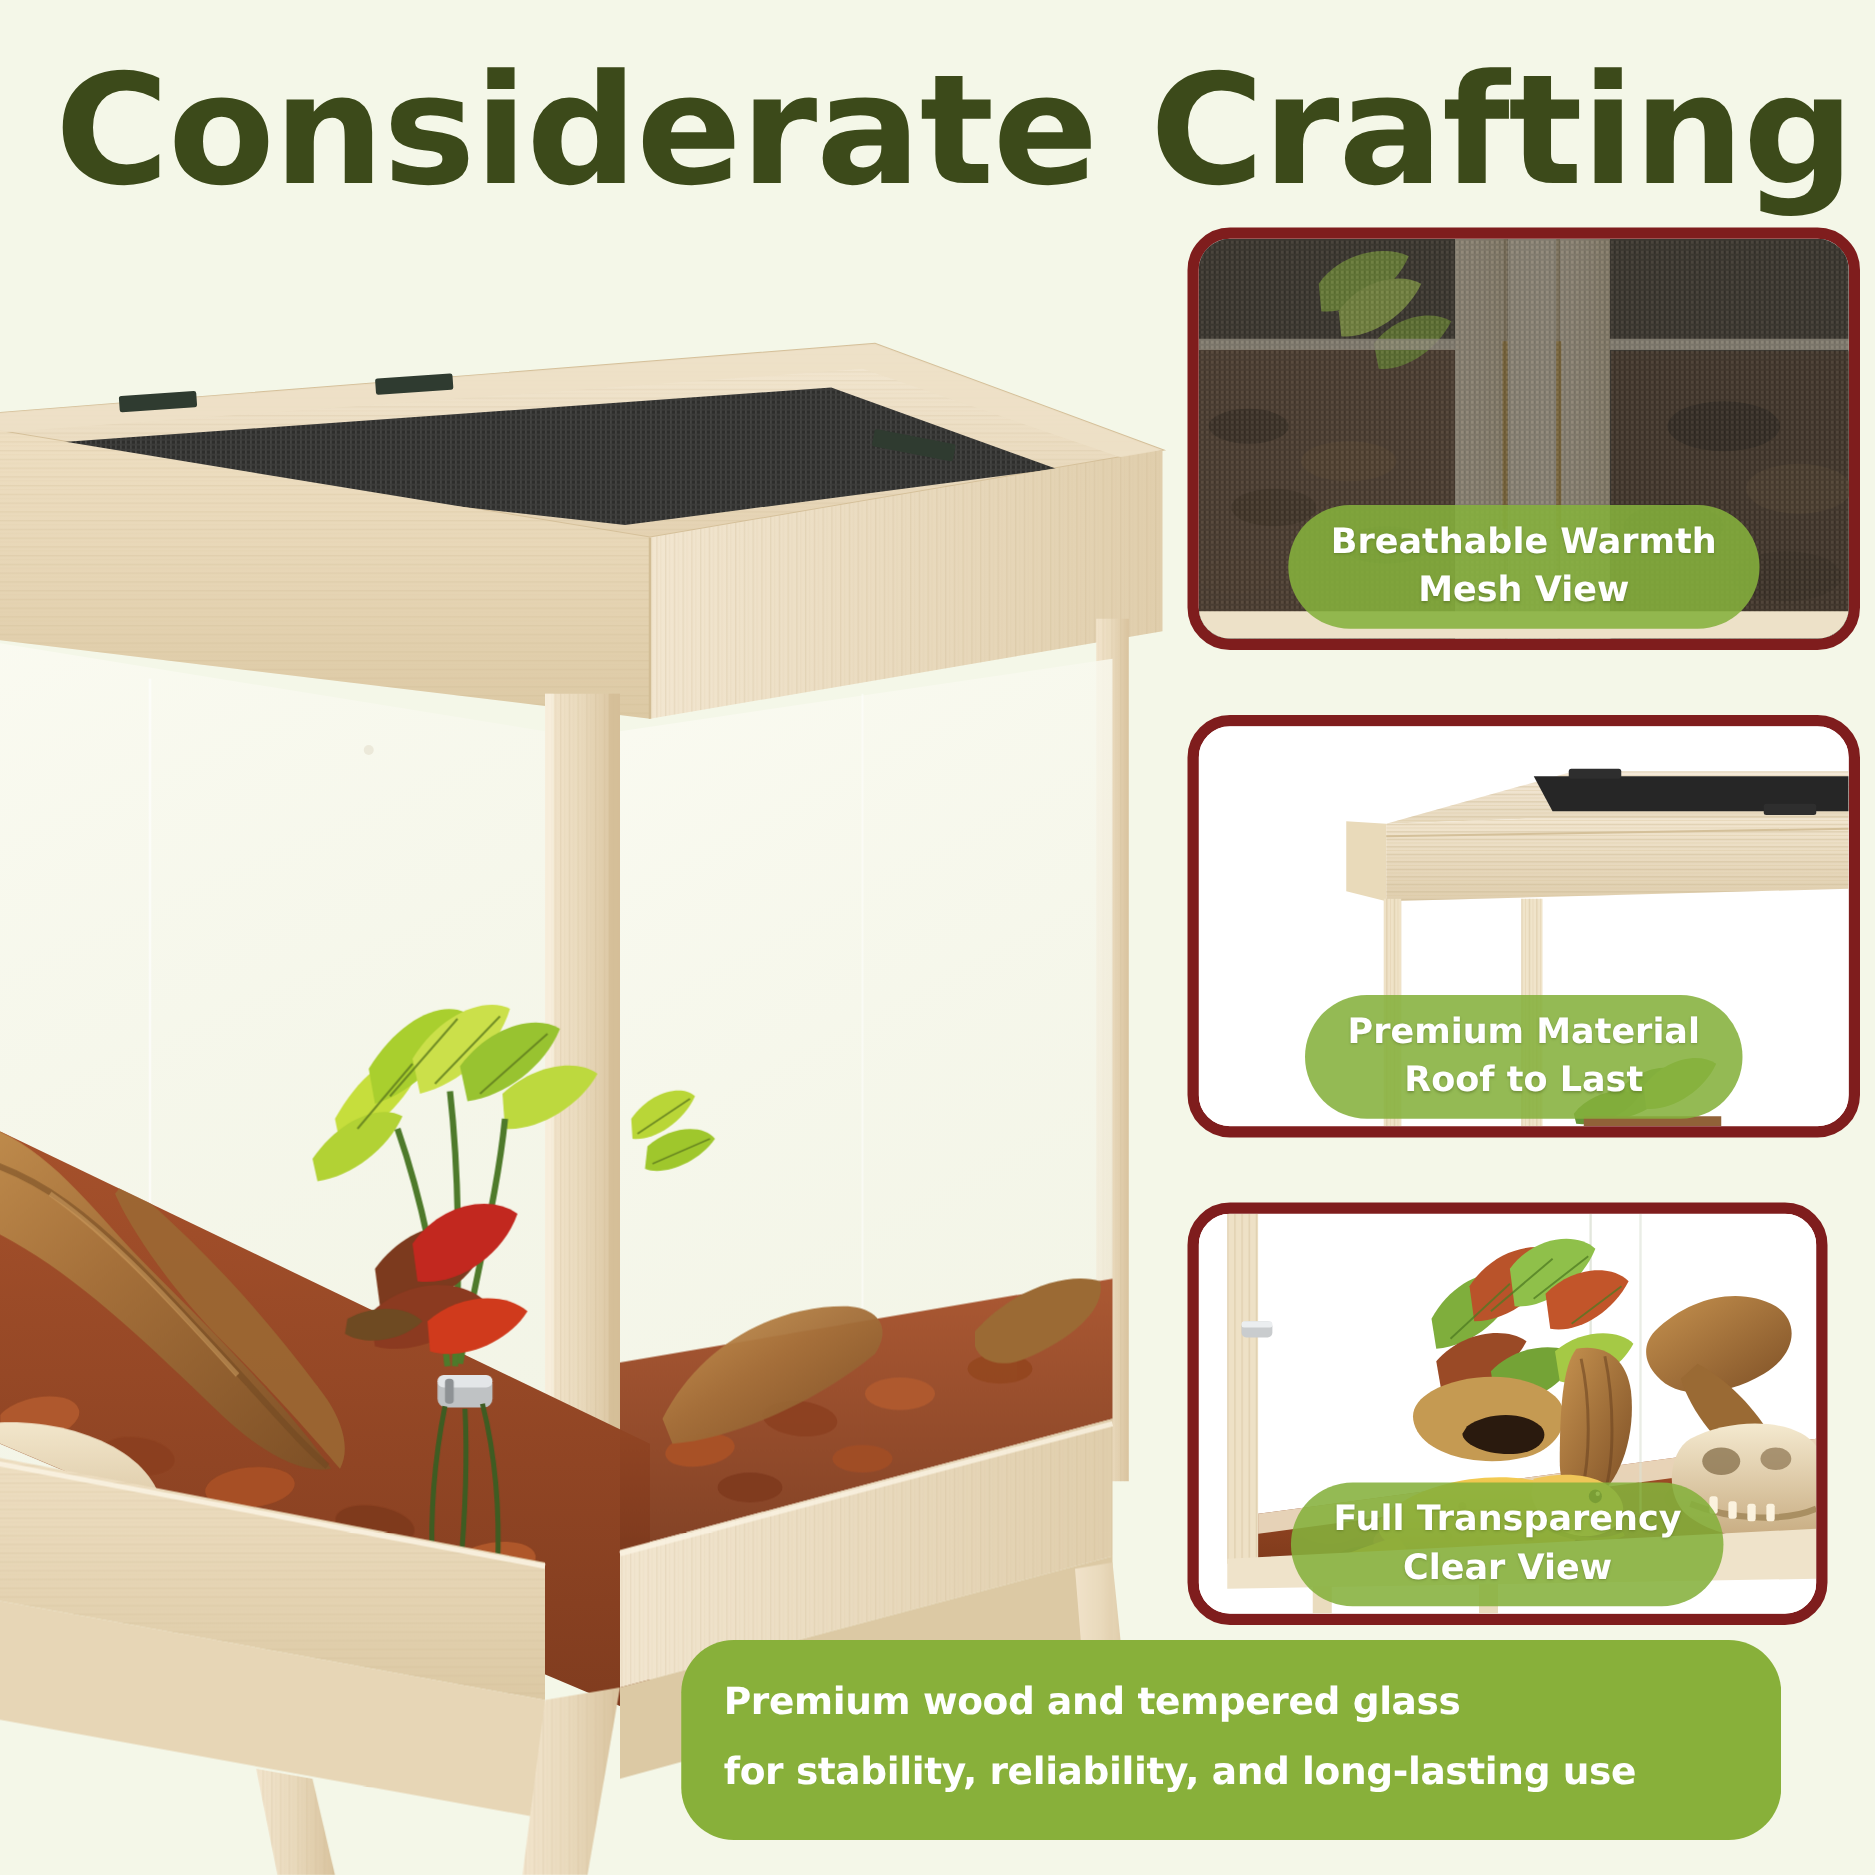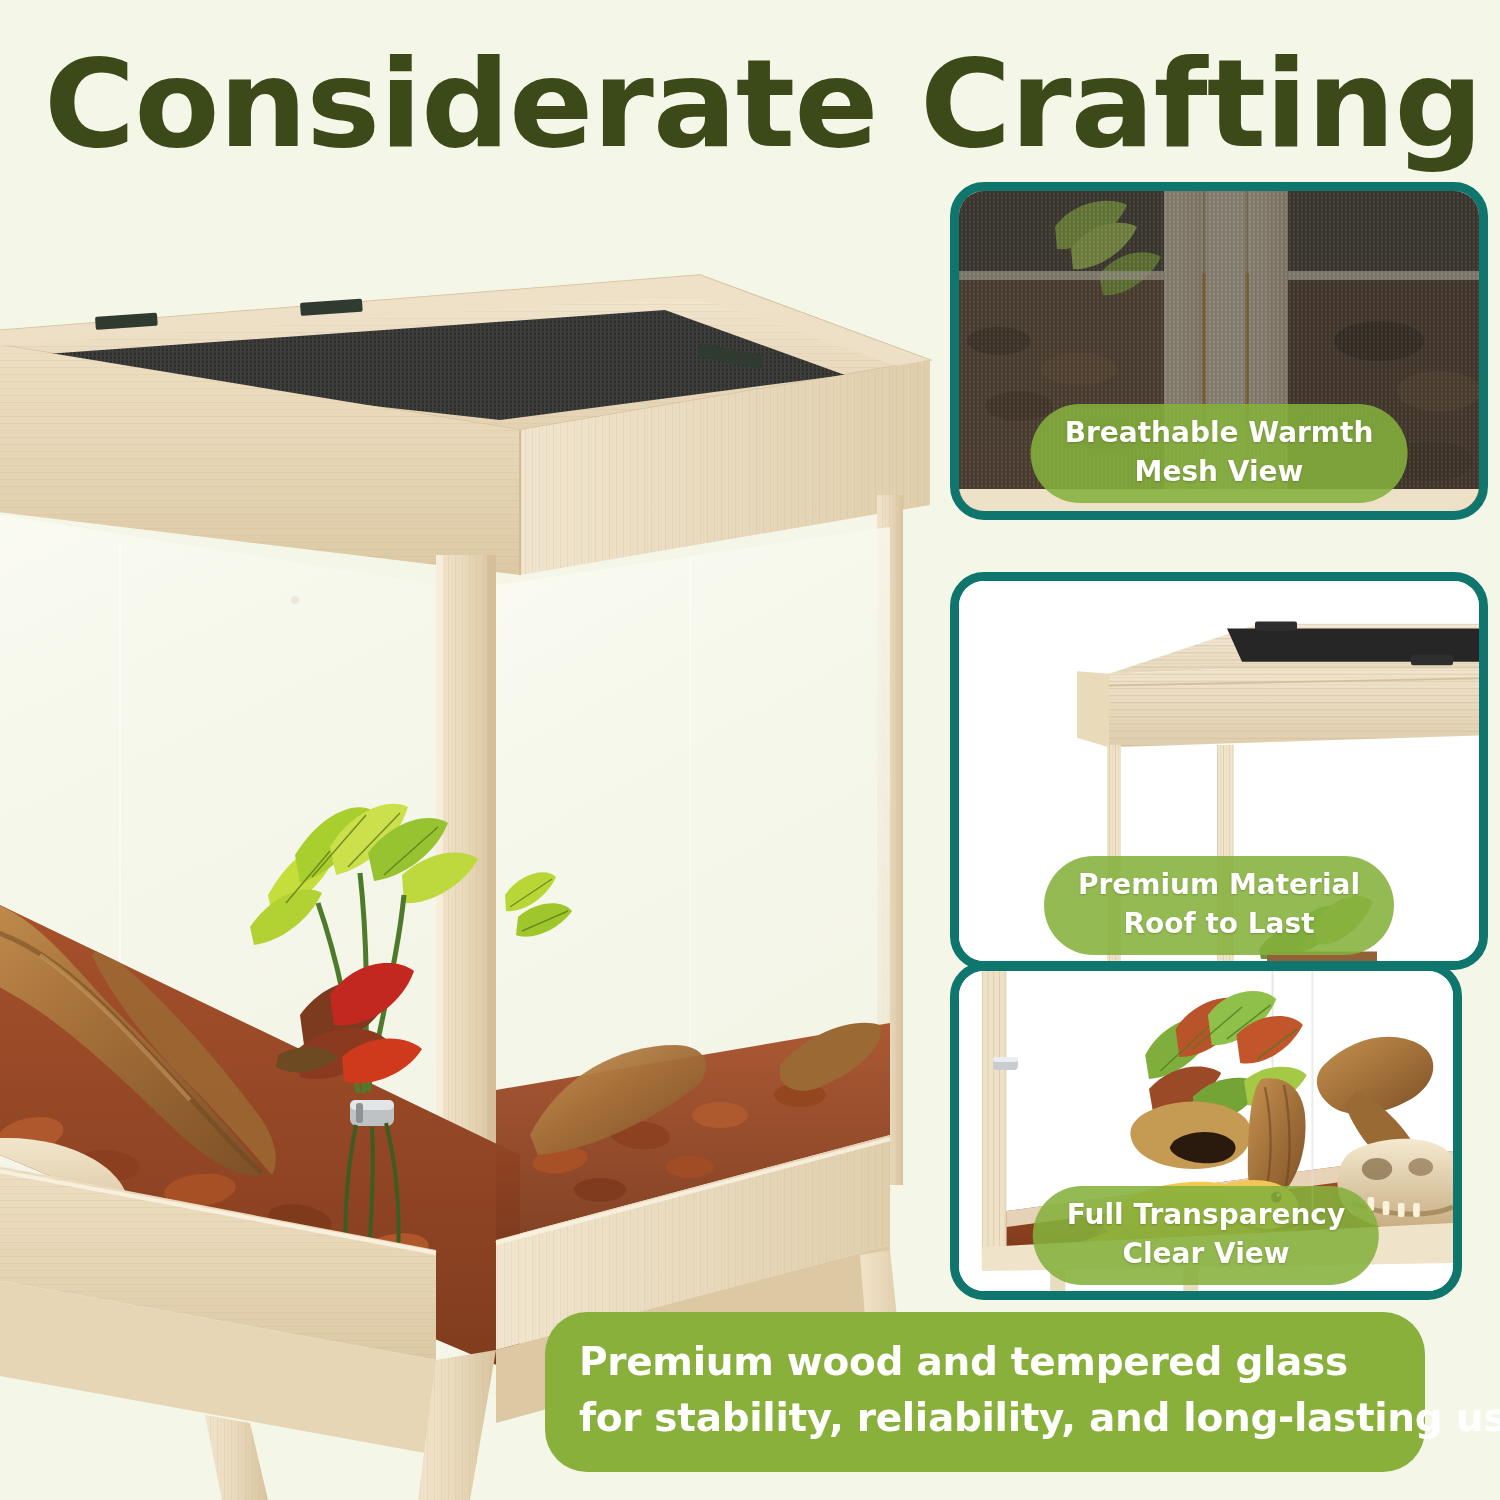--- a/index.html
+++ b/index.html
@@ -38,27 +38,27 @@
     position: absolute;
     left: 0; top: 255px;
     width: 950px; height: 1245px;
     overflow: hidden;
   }
   .hero-svg { display: block; width: 950px; height: 1245px; }
 
   
   .panel {
     position: absolute;
-    border: 9px solid #0f766e;
+    border: 9px solid #7f1d1d;
     border-radius: 34px;
     overflow: hidden;
     background: #ffffff;
   }
   #panel-1 { left: 950px; top: 182px;  width: 538px; height: 338px; }
-  #panel-2 { left: 950px; top: 572px;  width: 538px; height: 398px; }
+  #panel-2 { left: 950px; top: 572px;  width: 538px; height: 338px; }
   #panel-3 { left: 950px; top: 962px;  width: 512px; height: 338px; }
 
   .panel-img { position: absolute; inset: 0; width: 100%; height: 100%; display: block; }
 
   .panel-label {
     position: absolute;
     left: 50%;
     transform: translateX(-50%);
     bottom: 10px;
     min-width: 330px;
@@ -81,21 +81,21 @@
   
   .bottom-banner {
     position: absolute;
     left: 545px; top: 1312px;
     width: 880px; height: 160px;
     background: #88B03A;
     border-radius: 42px;
     color: #ffffff;
     font-family: "DejaVu Sans", sans-serif;
     font-weight: bold;
-    font-size: 39px;
+    font-size: 30px;
     line-height: 56px;
     padding: 22px 34px;
     letter-spacing: -0.3px;
   }
   .bottom-banner .ln { display: block; white-space: nowrap; }
 </style>
 </head>
 <body>
 
 <div class="canvas">

